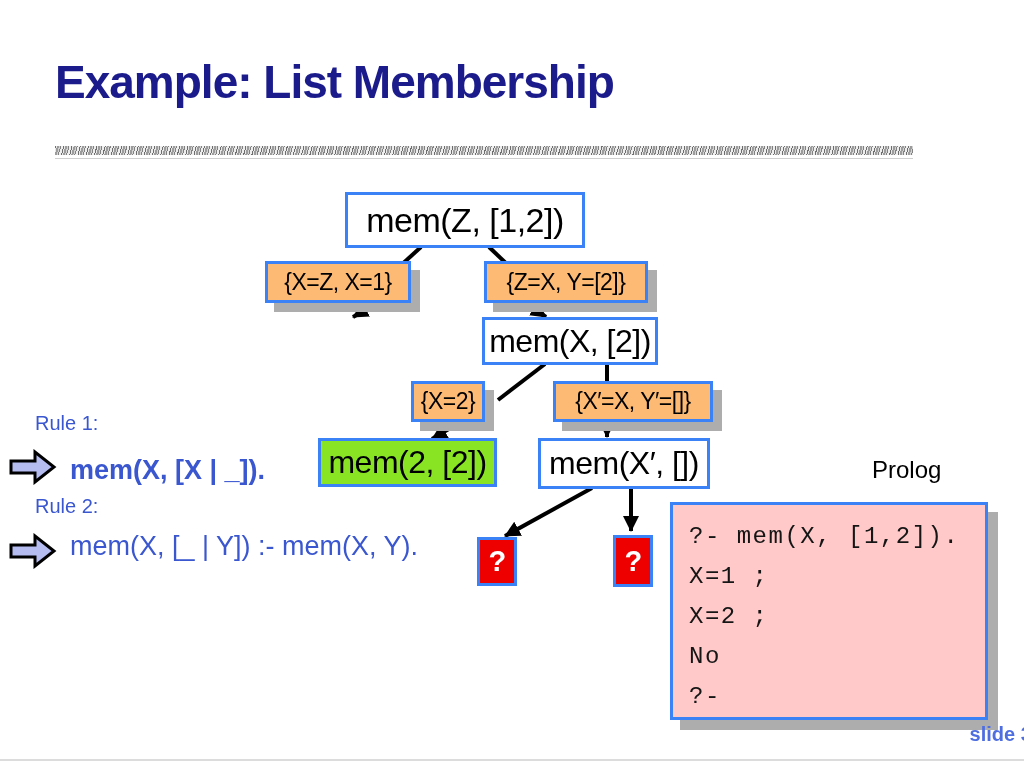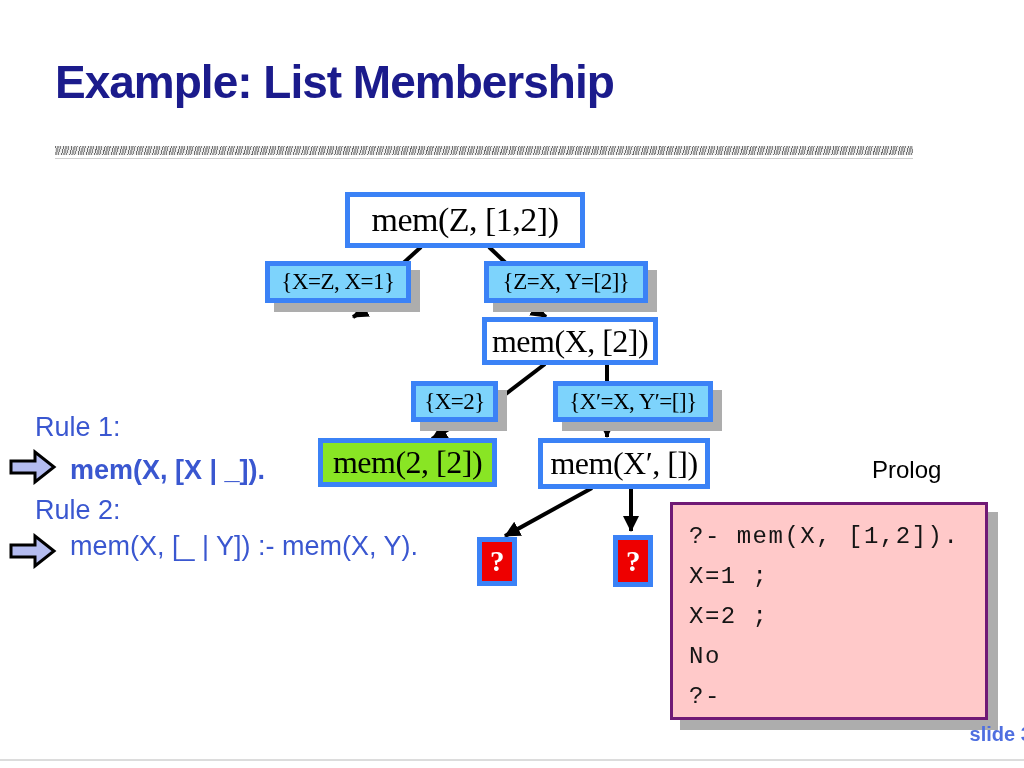--- a/index.html
+++ b/index.html
@@ -10,52 +10,52 @@
          font-family:"Liberation Sans",sans-serif;}
   .divider{position:absolute;left:55px;top:146px;width:858px;height:9px;
     background-image:
       repeating-linear-gradient(105deg,#6e6e6e 0 1px,#e8e8e8 1px 2px,#9c9c9c 2px 4px,#d2d2d2 4px 5px,#828282 5px 6px,#efefef 6px 8px),
       repeating-linear-gradient(65deg,#8a8a8a 0 2px,#dcdcdc 2px 3px,#a8a8a8 3px 5px,#f0f0f0 5px 7px);}
   .divider-underline{position:absolute;left:55px;top:158px;width:858px;height:1px;background:#cfcfcf;}
   .bottom-line{position:absolute;left:0;top:759px;width:1024px;height:2px;background:#dcdcdc;}
 
   .arrows{position:absolute;left:0;top:0;width:1024px;height:768px;z-index:1;pointer-events:none;}
 
-  .box{position:absolute;box-sizing:border-box;border:5px solid #3b82f6;background:#fff;color:#000;
+  .box{position:absolute;box-sizing:border-box;border:3px solid #3b82f6;background:#fff;color:#000;
        display:flex;align-items:center;justify-content:center;z-index:2;
-       font-family:Liberation Serif, serif;letter-spacing:-0.5px;white-space:nowrap;}
+       font-family:Liberation Sans, sans-serif;letter-spacing:-0.5px;white-space:nowrap;}
   .goal{font-size:32px;}
   .root{left:345px;top:192px;width:240px;height:56px;font-size:34px;}
-  .sub{background:#7dd3fc;font-size:23px;box-shadow:9px 9px 0 #adadad;}
+  .sub{background:#fdba74;font-size:23px;box-shadow:9px 9px 0 #adadad;}
   .sub-left{left:265px;top:261px;width:146px;height:42px;}
   .sub-right{left:484px;top:261px;width:164px;height:42px;}
   .success{background:#89e524;}
   .s1{left:233px;top:318px;width:204px;height:48px;font-size:32px;}
   .mid{left:482px;top:317px;width:176px;height:48px;font-size:32px;}
-  .sub-x2{left:411px;top:381px;width:87px;height:41px;}
+  .sub-x2{left:411px;top:381px;width:74px;height:41px;}
   .sub-xp{left:553px;top:381px;width:160px;height:41px;}
   .s2{left:318px;top:438px;width:179px;height:49px;font-size:32px;}
   .xp{left:538px;top:438px;width:172px;height:51px;font-size:32px;}
   .fail{background:#ee0000;color:#fff;font-weight:bold;font-size:29px;}
   .q-left{left:477px;top:537px;width:40px;height:49px;}
   .q-right{left:613px;top:535px;width:40px;height:52px;}
 
-  .rule-label{position:absolute;left:35px;color:#3a57d0;font-size:27px;z-index:2;}
+  .rule-label{position:absolute;left:35px;color:#3a57d0;font-size:20px;z-index:2;}
   .rule-body{position:absolute;left:70px;color:#3a57d0;font-size:27px;z-index:2;white-space:nowrap;}
   .rule1-label{top:412px;}
   .rule1-body{top:455px;font-weight:bold;}
   .rule2-label{top:495px;}
   .rule2-body{top:531px;}
   .block-arrow{position:absolute;left:8px;z-index:2;}
   .ba1{top:449px;}
   .ba2{top:533px;}
 
   .prolog-label{position:absolute;left:872px;top:456px;color:#000;font-size:24px;z-index:2;}
   .prolog-box{position:absolute;left:670px;top:502px;width:318px;height:218px;box-sizing:border-box;
-      background:#ffc9c9;border:3px solid #701a75;box-shadow:10px 10px 0 #adadad;z-index:2;
+      background:#ffc9c9;border:3px solid #3b82f6;box-shadow:10px 10px 0 #adadad;z-index:2;
       padding:12px 0 0 16px;}
   .prolog-line{font-family:"Liberation Mono",monospace;font-size:24px;line-height:40px;
       letter-spacing:1.5px;color:#151515;white-space:pre;}
 
   .slide-number{position:absolute;right:9px;top:723px;color:#4f6fe0;font-size:20px;z-index:2;font-weight:bold;}
 </style>
 </head>
 <body>
 
 <div class="slide">

